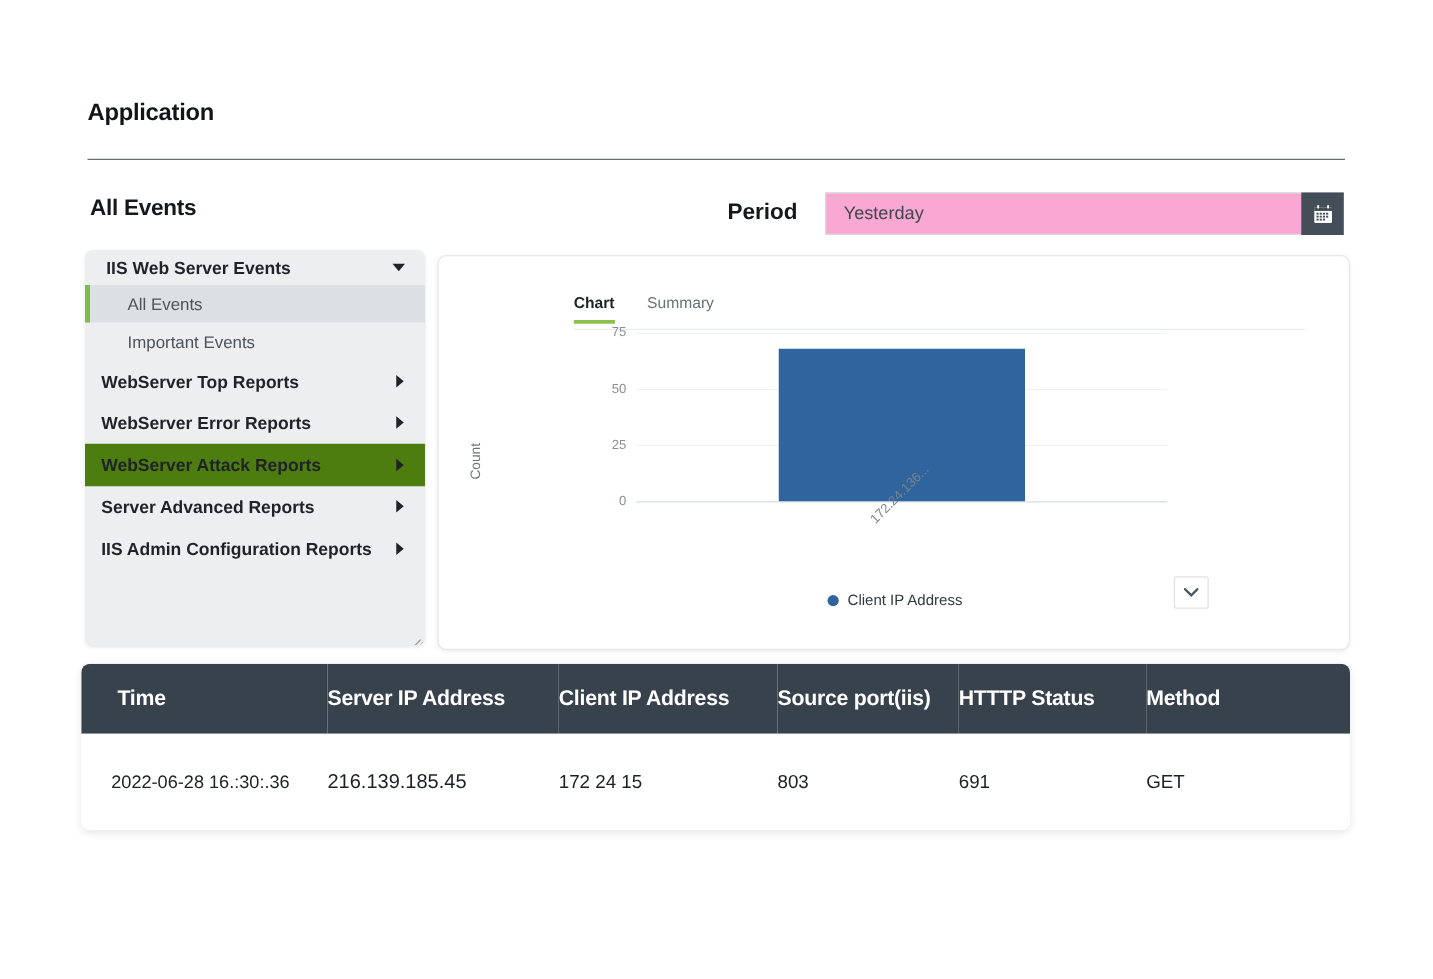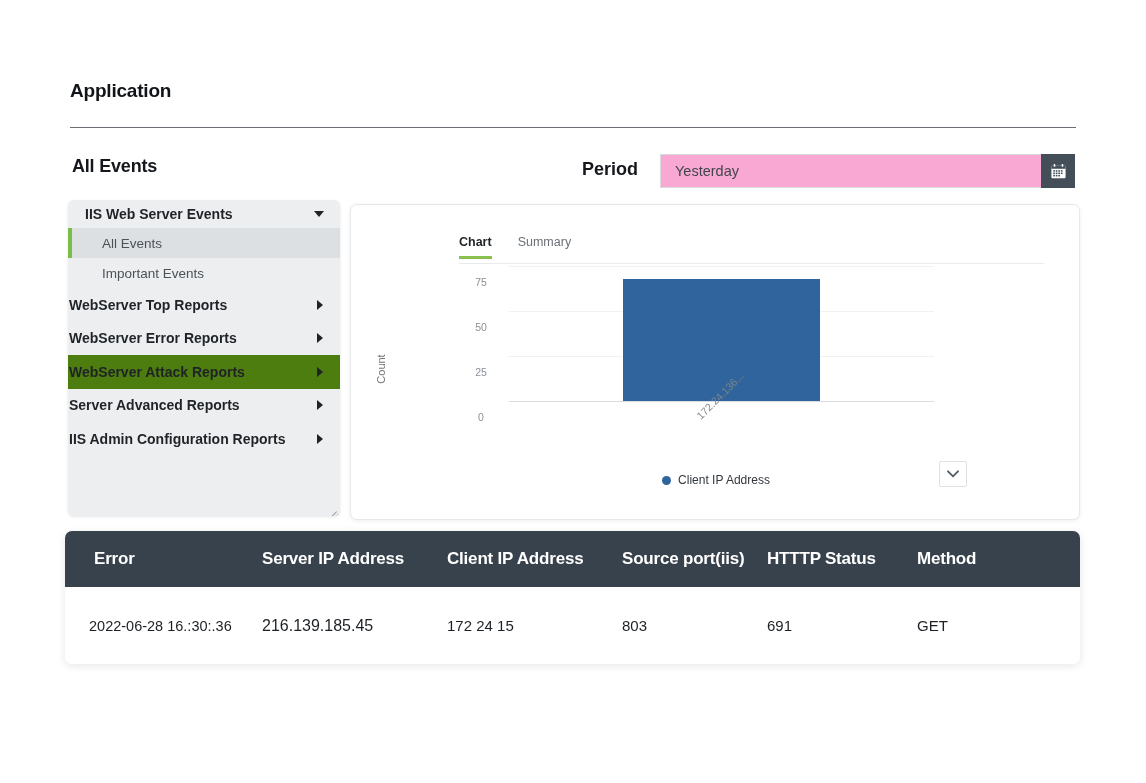--- a/index.html
+++ b/index.html
@@ -93,21 +93,21 @@
   .side-sub.active {
     background: #dde0e2;
   }
   .side-sub.active::before {
     content: ""; position: absolute; left: 0; top: 0;
     width: 3.5px; height: 100%; background: #7cbd4a;
   }
   .side-item {
     position: relative;
     height: 33.5px; display: flex; align-items: center;
-    padding-left: 1px; padding-right: 16px;
+    padding-left: 13px; padding-right: 16px;
     font-size: 14px; font-weight: bold; color: #1f2327;
     cursor: pointer;
   }
   .side-item.hl { background: #4d7c0f; text-align: center; }
   .side-item .caret-rt {
     position: absolute; right: 17px; top: 50%;
     transform: translateY(-50%);
     width: 0; height: 0;
     border-top: 5px solid transparent;
     border-bottom: 5px solid transparent;
@@ -147,24 +147,23 @@
     border-bottom: 3px solid #8cc152;
   }
   .tab-rule {
     position: absolute; left: 108px; top: 58px;
     width: 585px; height: 1px; background: #e9ebed;
   }
 
   .plot { position: absolute; left: 0; top: 0; width: 730px; height: 316px; }
   .ytick {
     position: absolute; right: 0; width: 40px;
-    text-align: center;
+    text-align: right;
     font-size: 10.5px; color: #8a9097;
     transform: translateY(-50%);
-    margin-top: 16px;
   }
   .gridline {
     position: absolute; left: 158px; width: 425px;
     height: 1px; background: #f0f1f2;
   }
   .axisline {
     position: absolute; left: 158px; width: 425px;
     height: 1px; background: #d9dde1;
   }
   .ylabel {
@@ -350,21 +349,21 @@
     <div class="legend">
       <span class="legend-dot"></span>
       <span class="legend-text">Client IP Address</span>
     </div>
   </div>
 
   <div class="table-card">
     <table>
       <thead>
         <tr>
-          <th class="c0">Error</th>
+          <th class="c0">Time</th>
           <th class="c1">Server IP Address</th>
           <th class="c2">Client IP Address</th>
           <th class="c3">Source port(iis)</th>
           <th class="c4">HTTTP Status</th>
           <th class="c5">Method</th>
         </tr>
       </thead>
       <tbody>
         <tr>
           <td class="c0">2022-06-28 16.:30:.36</td>

